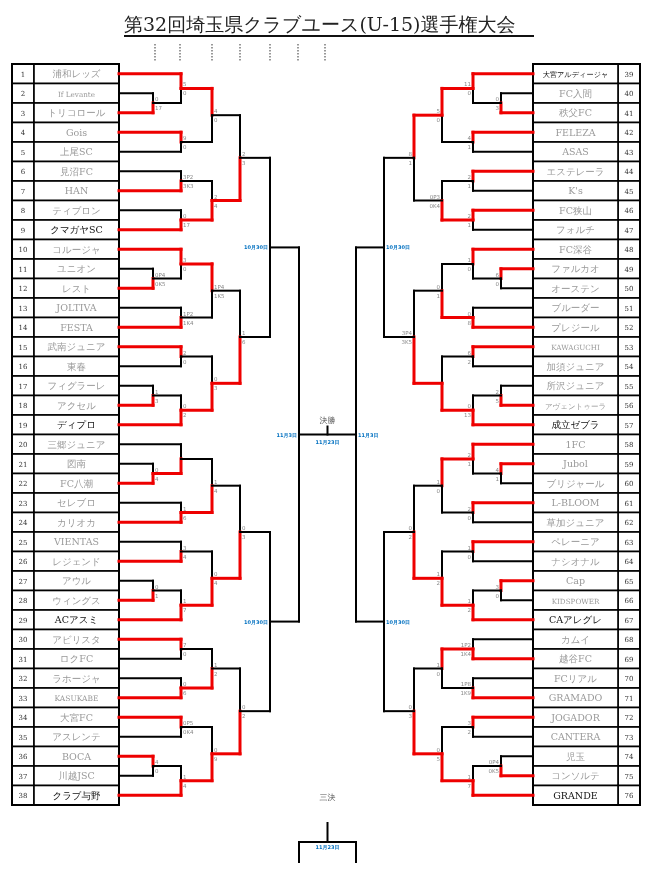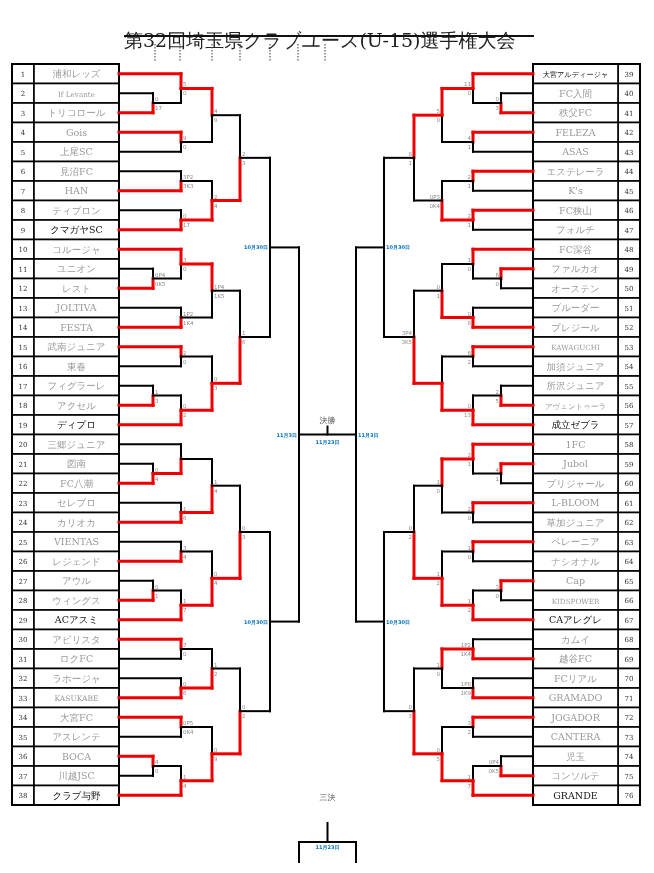--- a/index.html
+++ b/index.html
@@ -1,17 +1,17 @@
 <!DOCTYPE html>
 <html><head>
 <meta charset="utf-8">
 <style>
   html,body{margin:0;padding:0;background:#fff;}
   body{width:654px;height:873px;position:relative;overflow:hidden;font-family:"DejaVu Serif","Liberation Serif",serif;}
-  #title{position:absolute;left:124px;top:28px;font-size:19px;color:#222;letter-spacing:0px;white-space:nowrap;font-family:"DejaVu Serif","Liberation Serif",serif;}
+  #title{position:absolute;left:124px;top:12px;font-size:19px;color:#222;letter-spacing:0px;white-space:nowrap;font-family:"DejaVu Serif","Liberation Serif",serif;}
   #title-line{position:absolute;left:124px;top:35px;width:410px;height:2px;background:#111;}
   #bracket{position:absolute;left:0;top:0;}
 </style>
 </head>
 <body>
 
 <div id="title">第32回埼玉県クラブユース(U-15)選手権大会</div>
 <div id="title-line"></div>
 
 <svg id="bracket" width="654" height="873" xmlns="http://www.w3.org/2000/svg">

